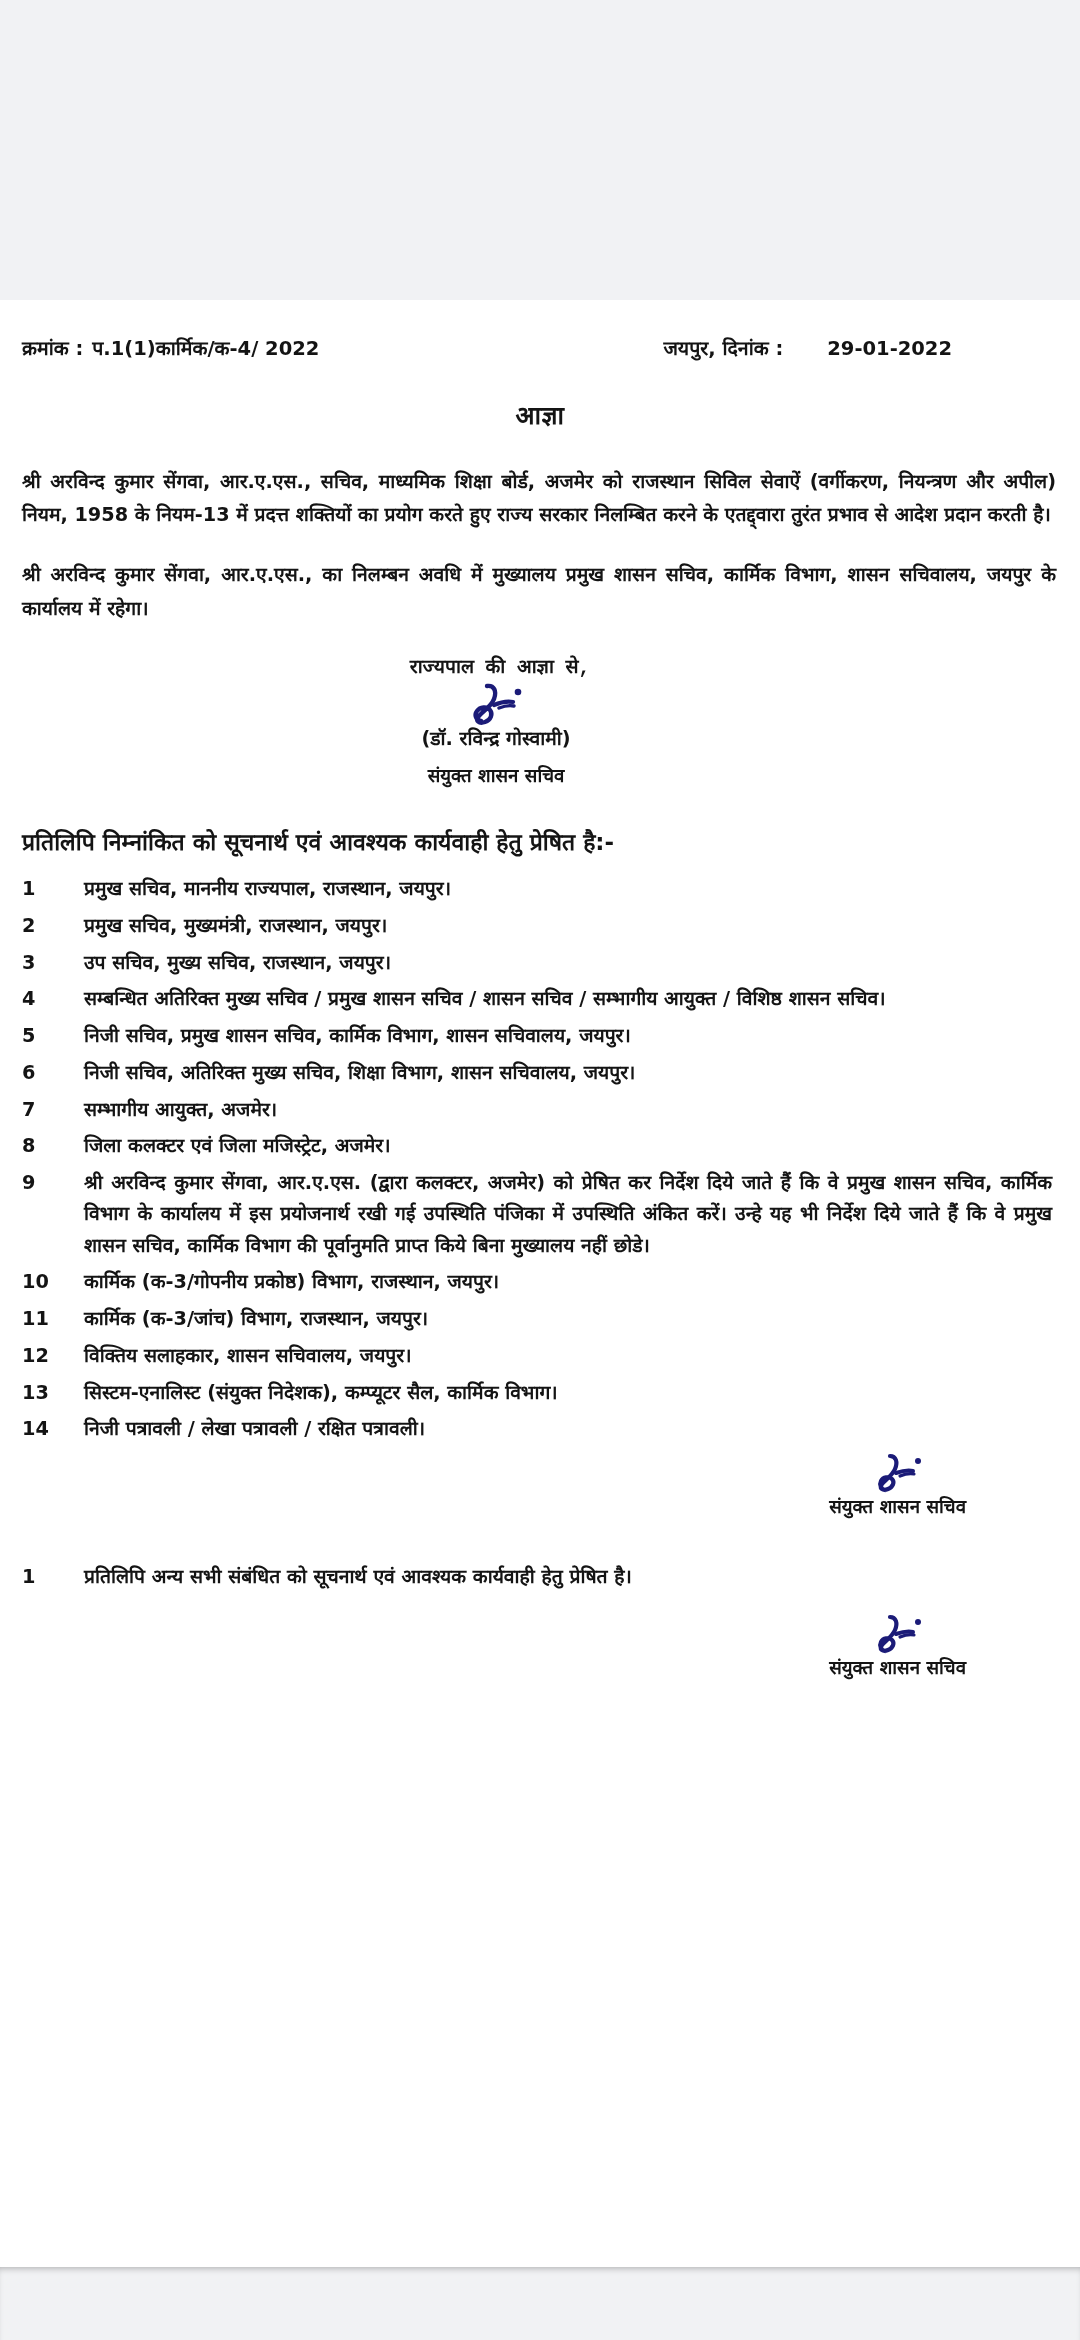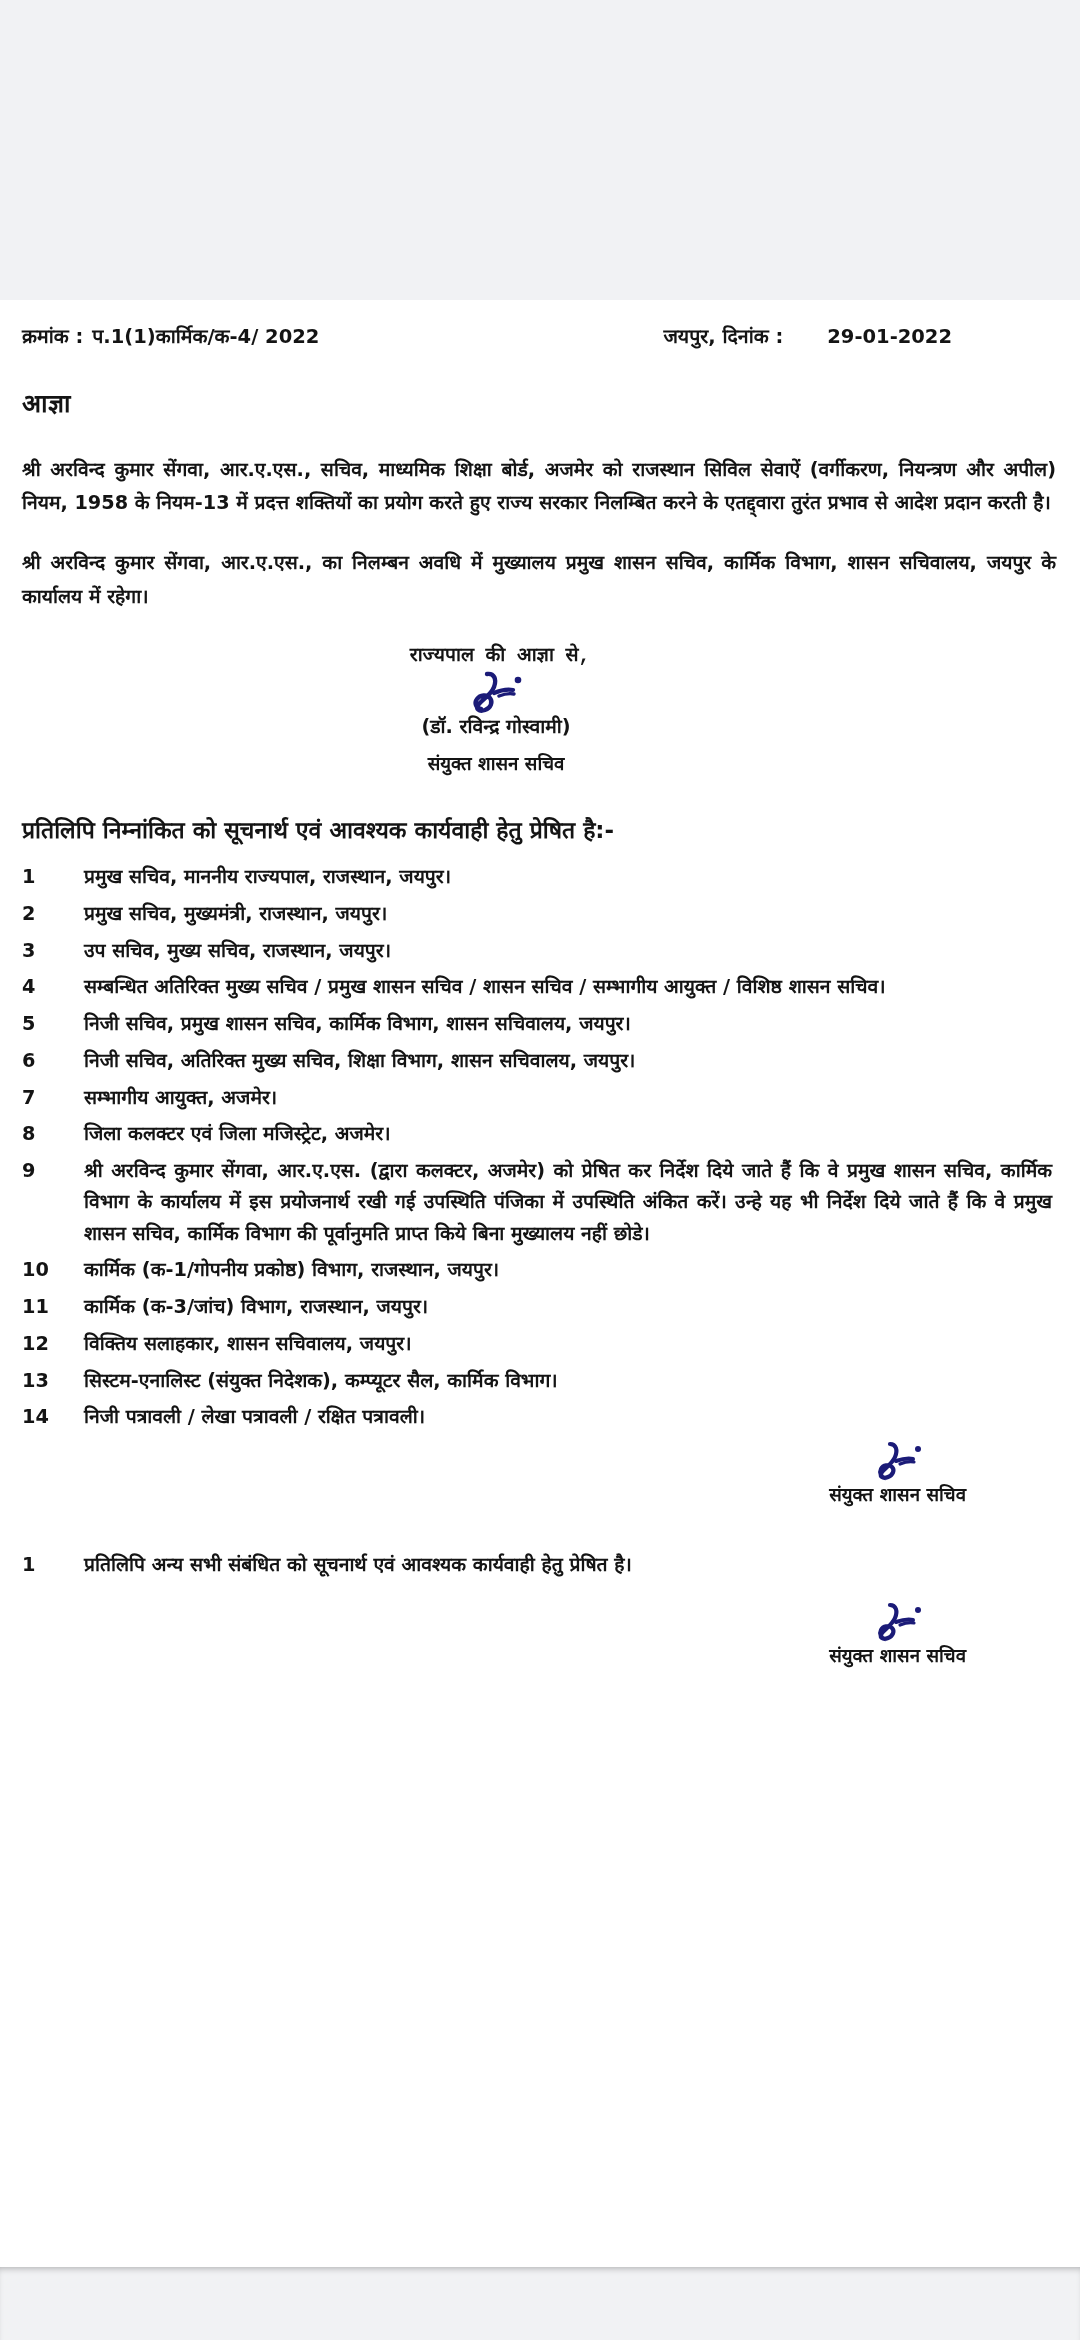--- a/index.html
+++ b/index.html
@@ -74,40 +74,40 @@
     font-size: 23px;
     font-weight: 700;
     margin-top: 22px;
     line-height: 1.0;
   }
 
   
   .ref-row {
     display: flex;
     align-items: center;
-    margin-top: 22px;
+    margin-top: 34px;
     font-size: 19.5px;
     font-weight: 700;
     gap: 16px;
   }
   .ref-left {
     white-space: nowrap;
   }
   .ref-left .ref-label { margin-right: 9px; }
   .ref-left .ref-value { font-weight: 700; }
   .ref-right {
     margin-left: auto;
     margin-right: 106px;
     white-space: nowrap;
   }
   .ref-right .date-label { margin-right: 44px; }
 
   
   .order-title {
-    text-align: left;
+    text-align: center;
     font-size: 25px;
     font-weight: 700;
     margin-top: 36px;
     letter-spacing: 0.5px;
   }
 
   
   .body-block { margin-top: 34px; }
   .body-para {
     font-size: 19.3px;
@@ -295,21 +295,21 @@
         <li class="dist-item">
           <span class="dist-num hi">8</span>
           <span class="dist-text hi">जिला कलक्टर एवं जिला मजिस्ट्रेट, अजमेर।</span>
         </li>
         <li class="dist-item wrap">
           <span class="dist-num hi">9</span>
           <span class="dist-text hi">श्री अरविन्द कुमार सेंगवा, आर.ए.एस. (द्वारा कलक्टर, अजमेर) को प्रेषित कर निर्देश दिये जाते हैं कि वे प्रमुख शासन सचिव, कार्मिक विभाग के कार्यालय में इस प्रयोजनार्थ रखी गई उपस्थिति पंजिका में उपस्थिति अंकित करें। उन्हे यह भी निर्देश दिये जाते हैं कि वे प्रमुख शासन सचिव, कार्मिक विभाग की पूर्वानुमति प्राप्त किये बिना मुख्यालय नहीं छोडे।</span>
         </li>
         <li class="dist-item">
           <span class="dist-num hi">10</span>
-          <span class="dist-text hi">कार्मिक (क-1/गोपनीय प्रकोष्ठ) विभाग, राजस्थान, जयपुर।</span>
+          <span class="dist-text hi">कार्मिक (क-3/गोपनीय प्रकोष्ठ) विभाग, राजस्थान, जयपुर।</span>
         </li>
         <li class="dist-item">
           <span class="dist-num hi">11</span>
           <span class="dist-text hi">कार्मिक (क-3/जांच) विभाग, राजस्थान, जयपुर।</span>
         </li>
         <li class="dist-item">
           <span class="dist-num hi">12</span>
           <span class="dist-text hi">विक्तिय सलाहकार, शासन सचिवालय, जयपुर।</span>
         </li>
         <li class="dist-item">

